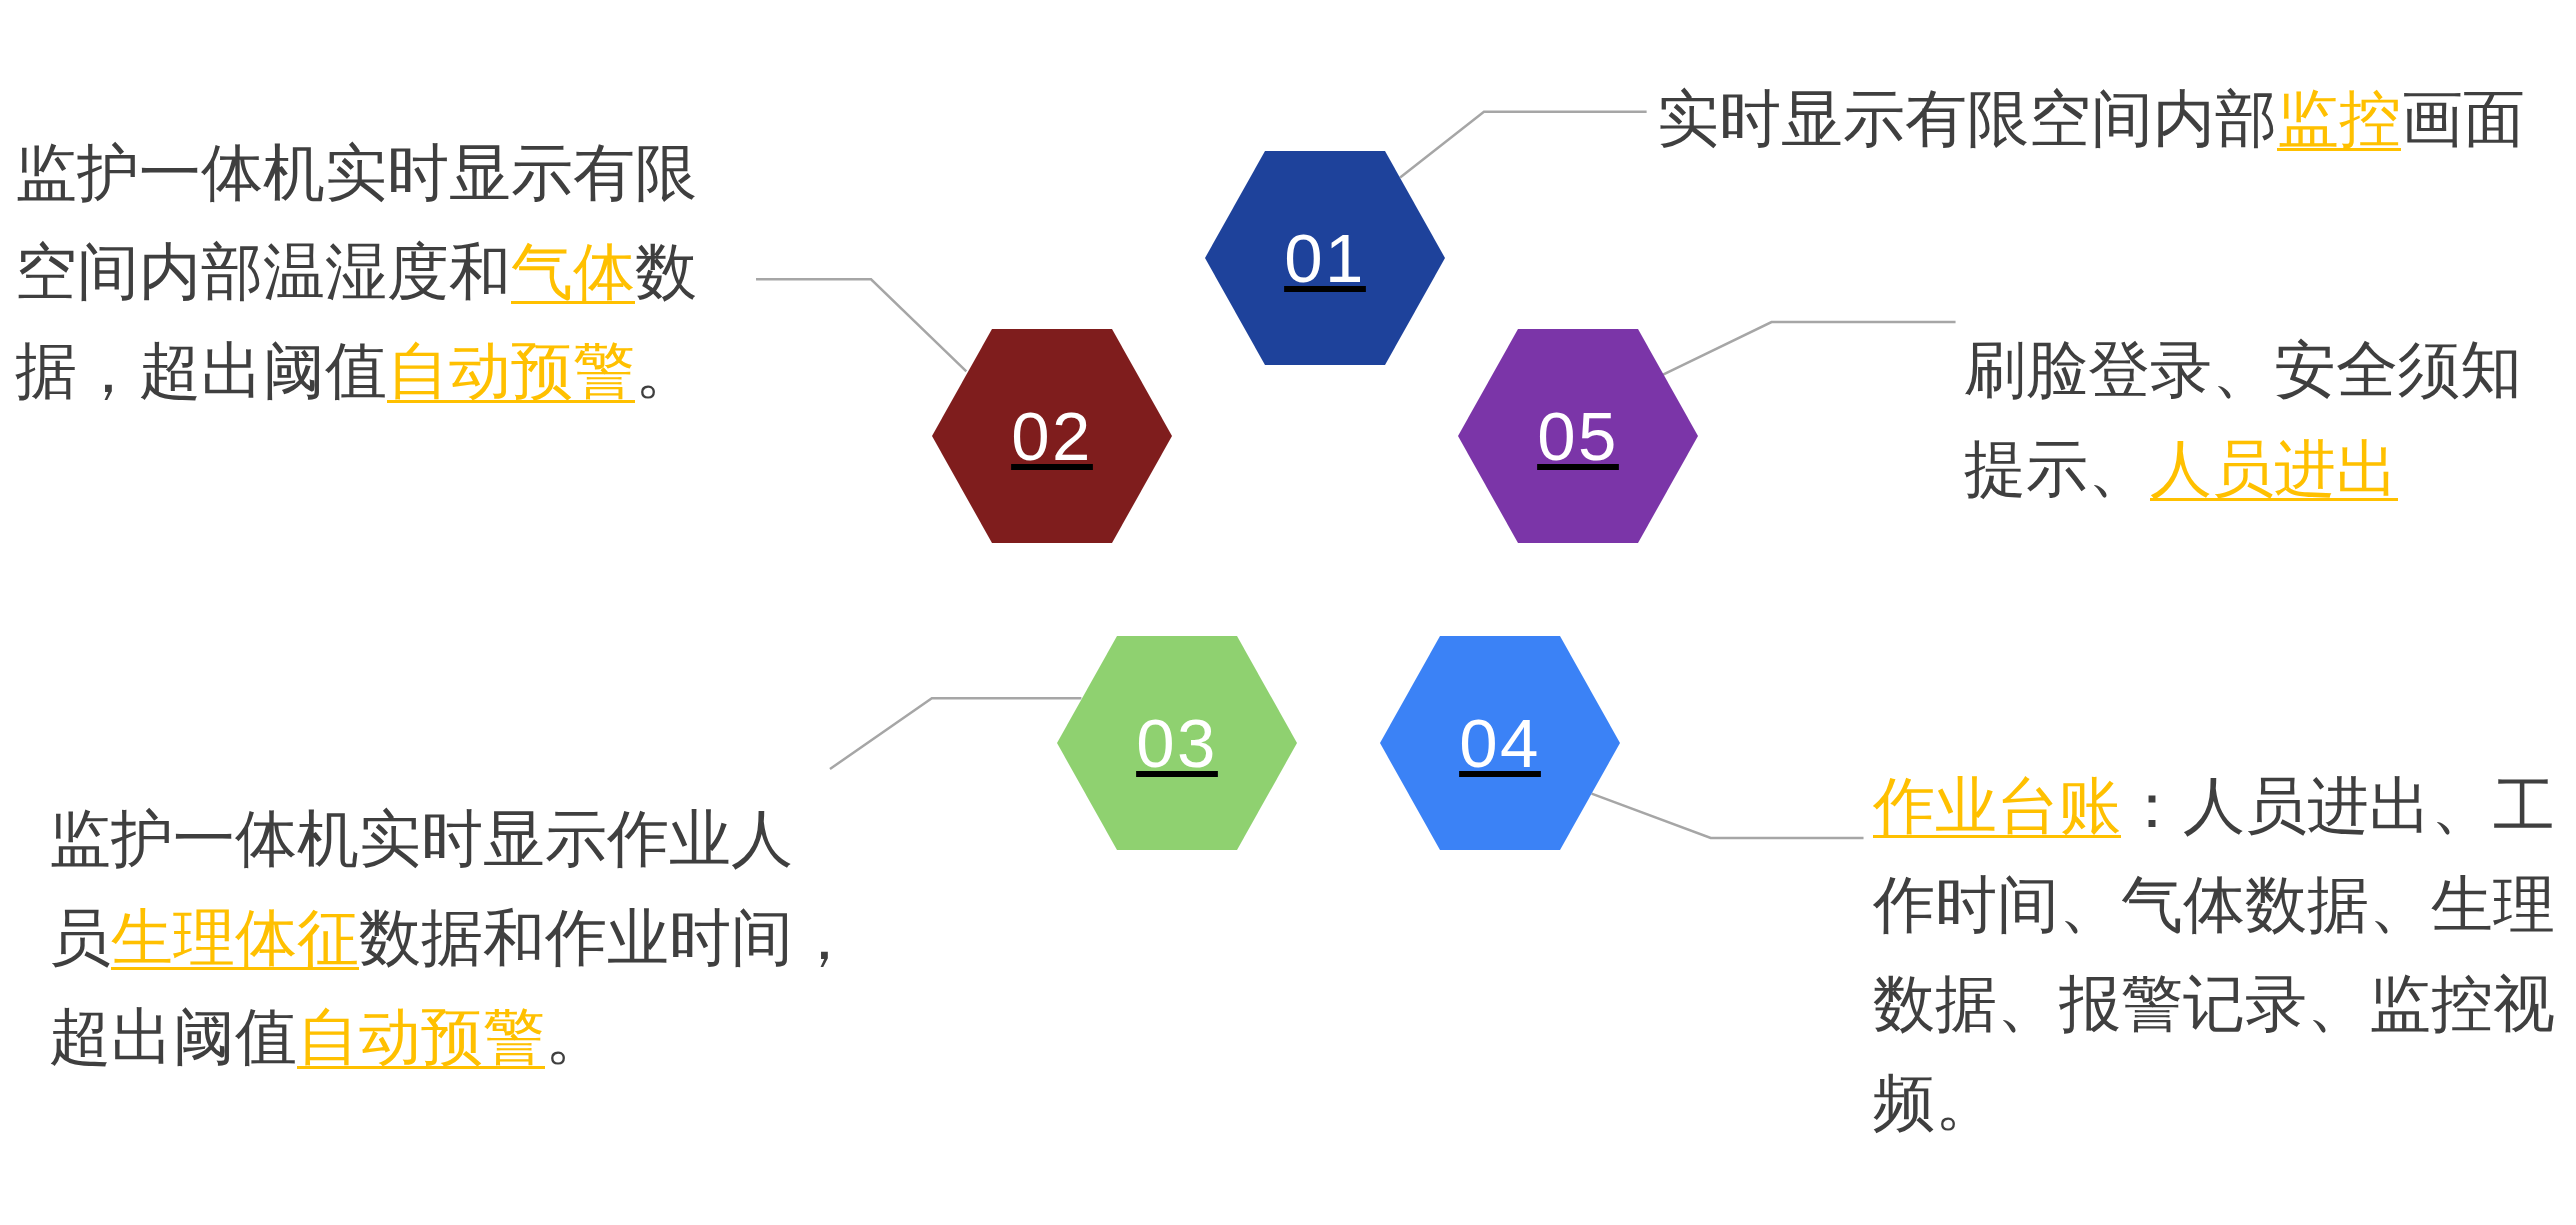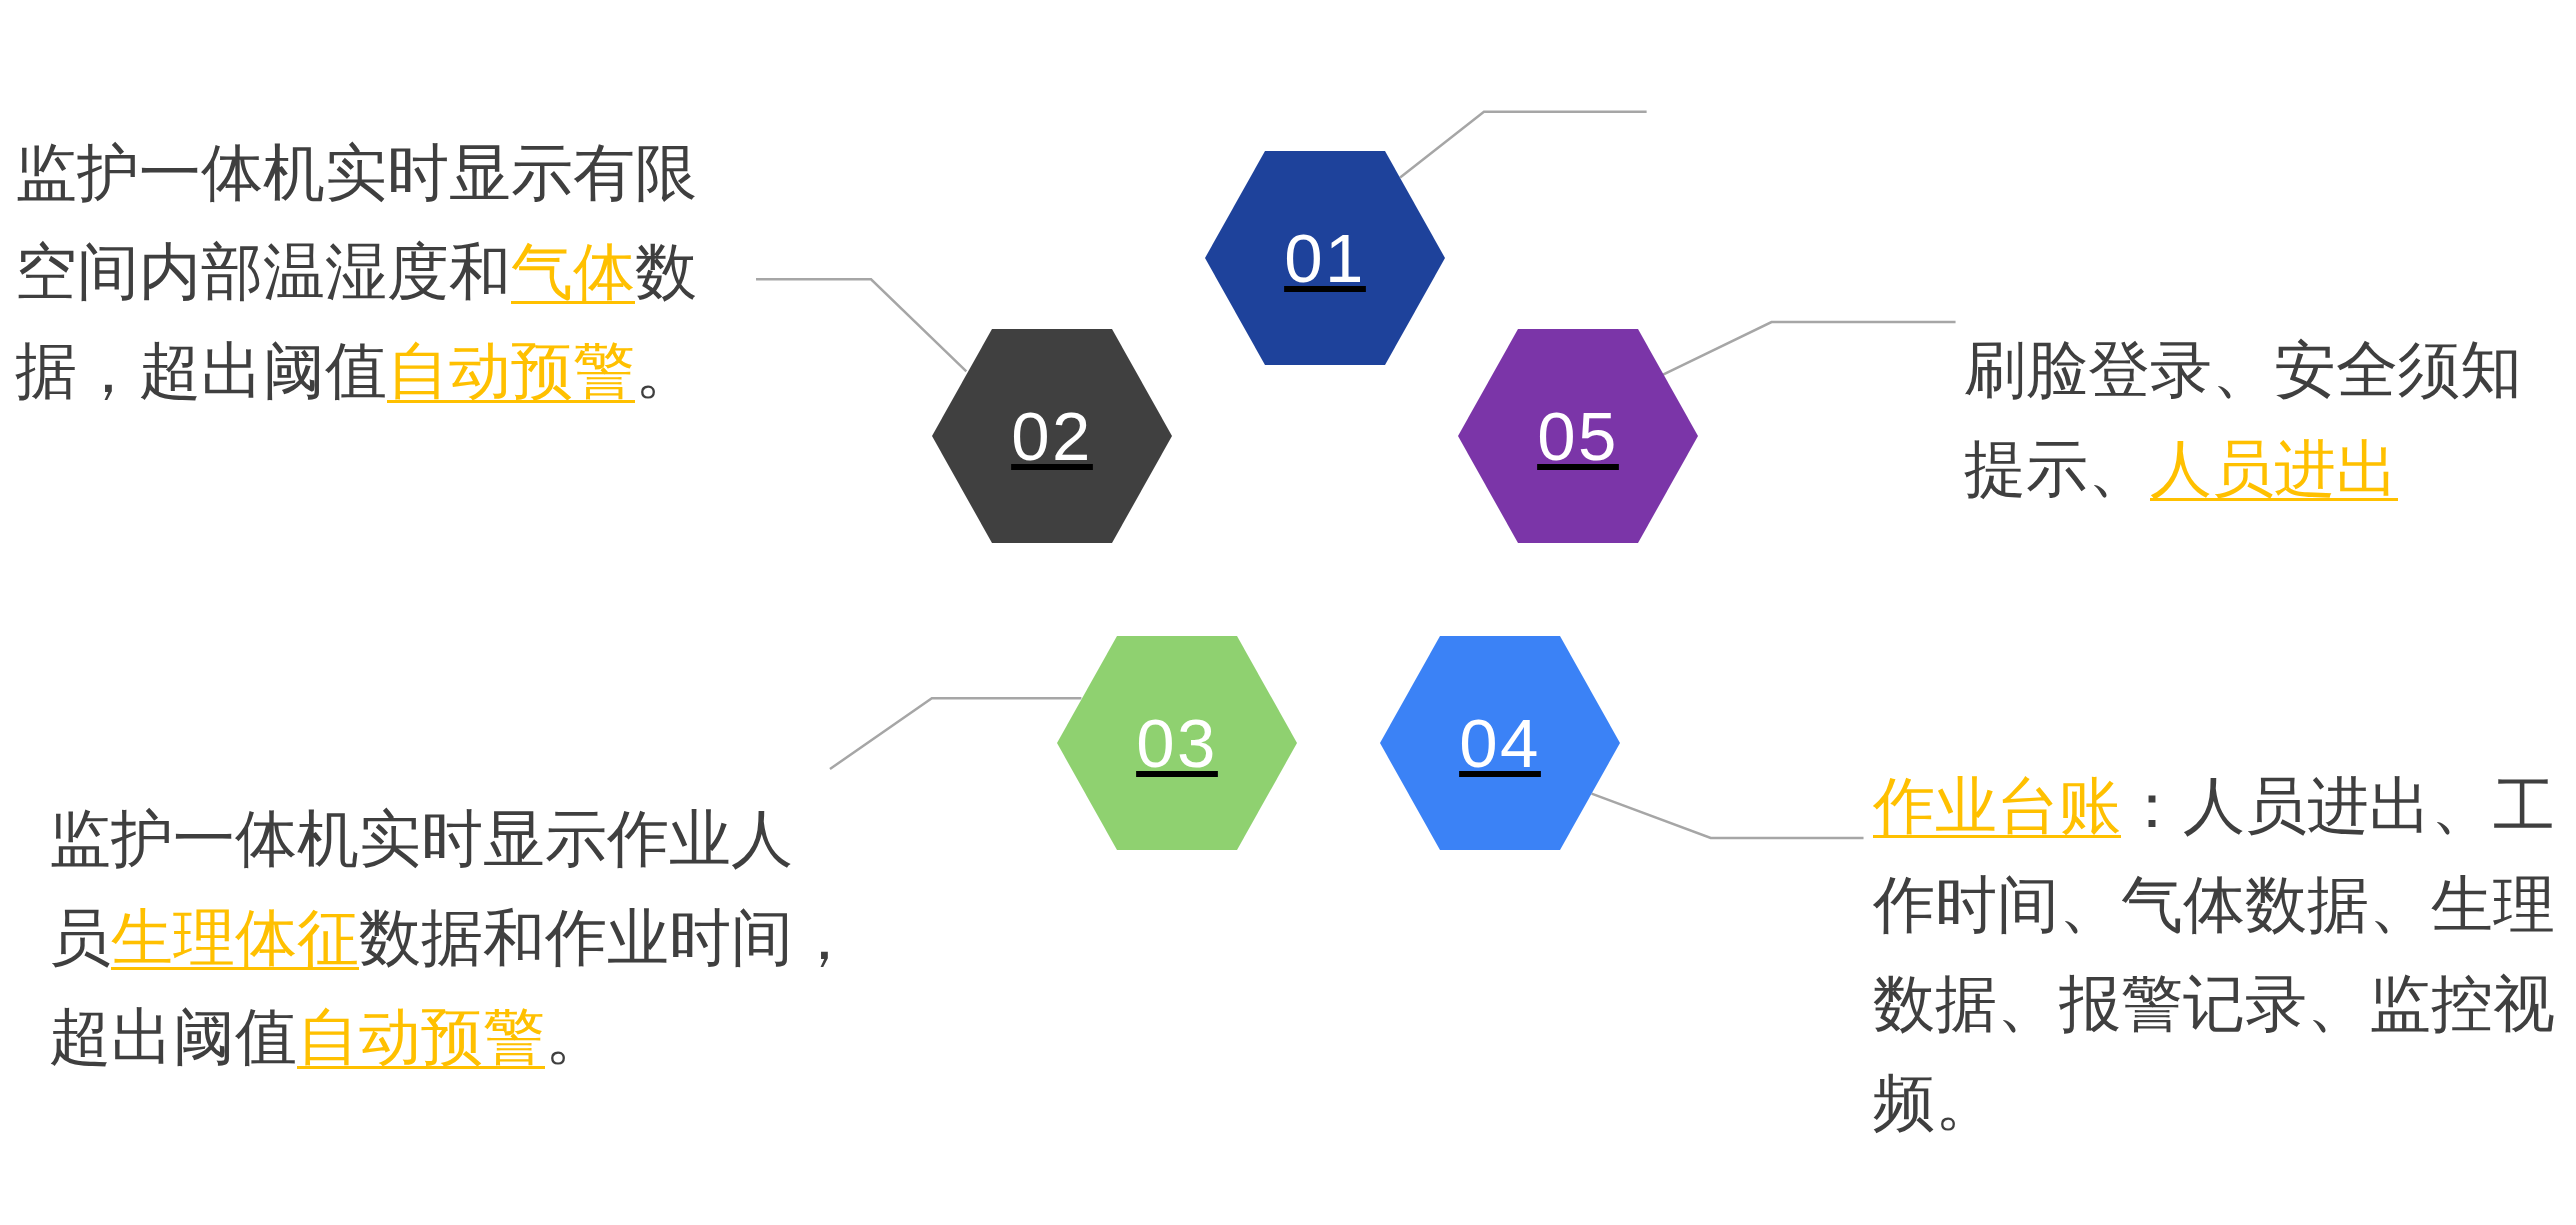--- a/index.html
+++ b/index.html
@@ -69,36 +69,39 @@
     <polyline points="920,340 1060,340 1176,452"></polyline>
     <polyline points="2024,456 2156,392 2380,392"></polyline>
     <polyline points="1316,850 1134,850 1010,936"></polyline>
     <polyline points="1937,966 2082,1020 2268,1020"></polyline>
   </svg>
 
   <div class="hex" style="left: 1205px; top: 151px; background-color: rgb(30, 66, 155);">
     <span class="hex-num">01</span>
   </div>
 
-  <div class="hex" style="left: 932px; top: 329px; background-color: #404040;">
+  <div class="hex" style="left: 932px; top: 329px; background-color: #7f1d1d;">
     <span class="hex-num">02</span>
   </div>
 
   <div class="hex" style="left: 1458px; top: 329px; background-color: rgb(123, 53, 168);">
     <span class="hex-num">05</span>
   </div>
 
   <div class="hex" style="left: 1057px; top: 636px; background-color: rgb(143, 209, 112); justify-content: center;">
     <span class="hex-num">03</span>
   </div>
 
   <div class="hex" style="left: 1380px; top: 636px; background-color: #3b82f6;">
     <span class="hex-num">04</span>
   </div>
 
+  <div class="label" style="left:1657px; top:69px;">
+      <div class="line"><span>实时显示有限空间内部</span><span class="hl">监控</span><span>画面</span></div>
+    </div>
 
   <div class="label" style="left:15px; top:123px;">
       <div class="line"><span>监护一体机实时显示有限</span></div>
       <div class="line"><span>空间内部温湿度和</span><span class="hl">气体</span><span>数</span></div>
       <div class="line"><span>据，超出阈值</span><span class="hl">自动预警</span><span>。</span></div>
     </div>
 
   <div class="label" style="left:1964px; top:320px;">
       <div class="line"><span>刷脸登录、安全须知</span></div>
       <div class="line"><span>提示、</span><span class="hl">人员进出</span></div>

